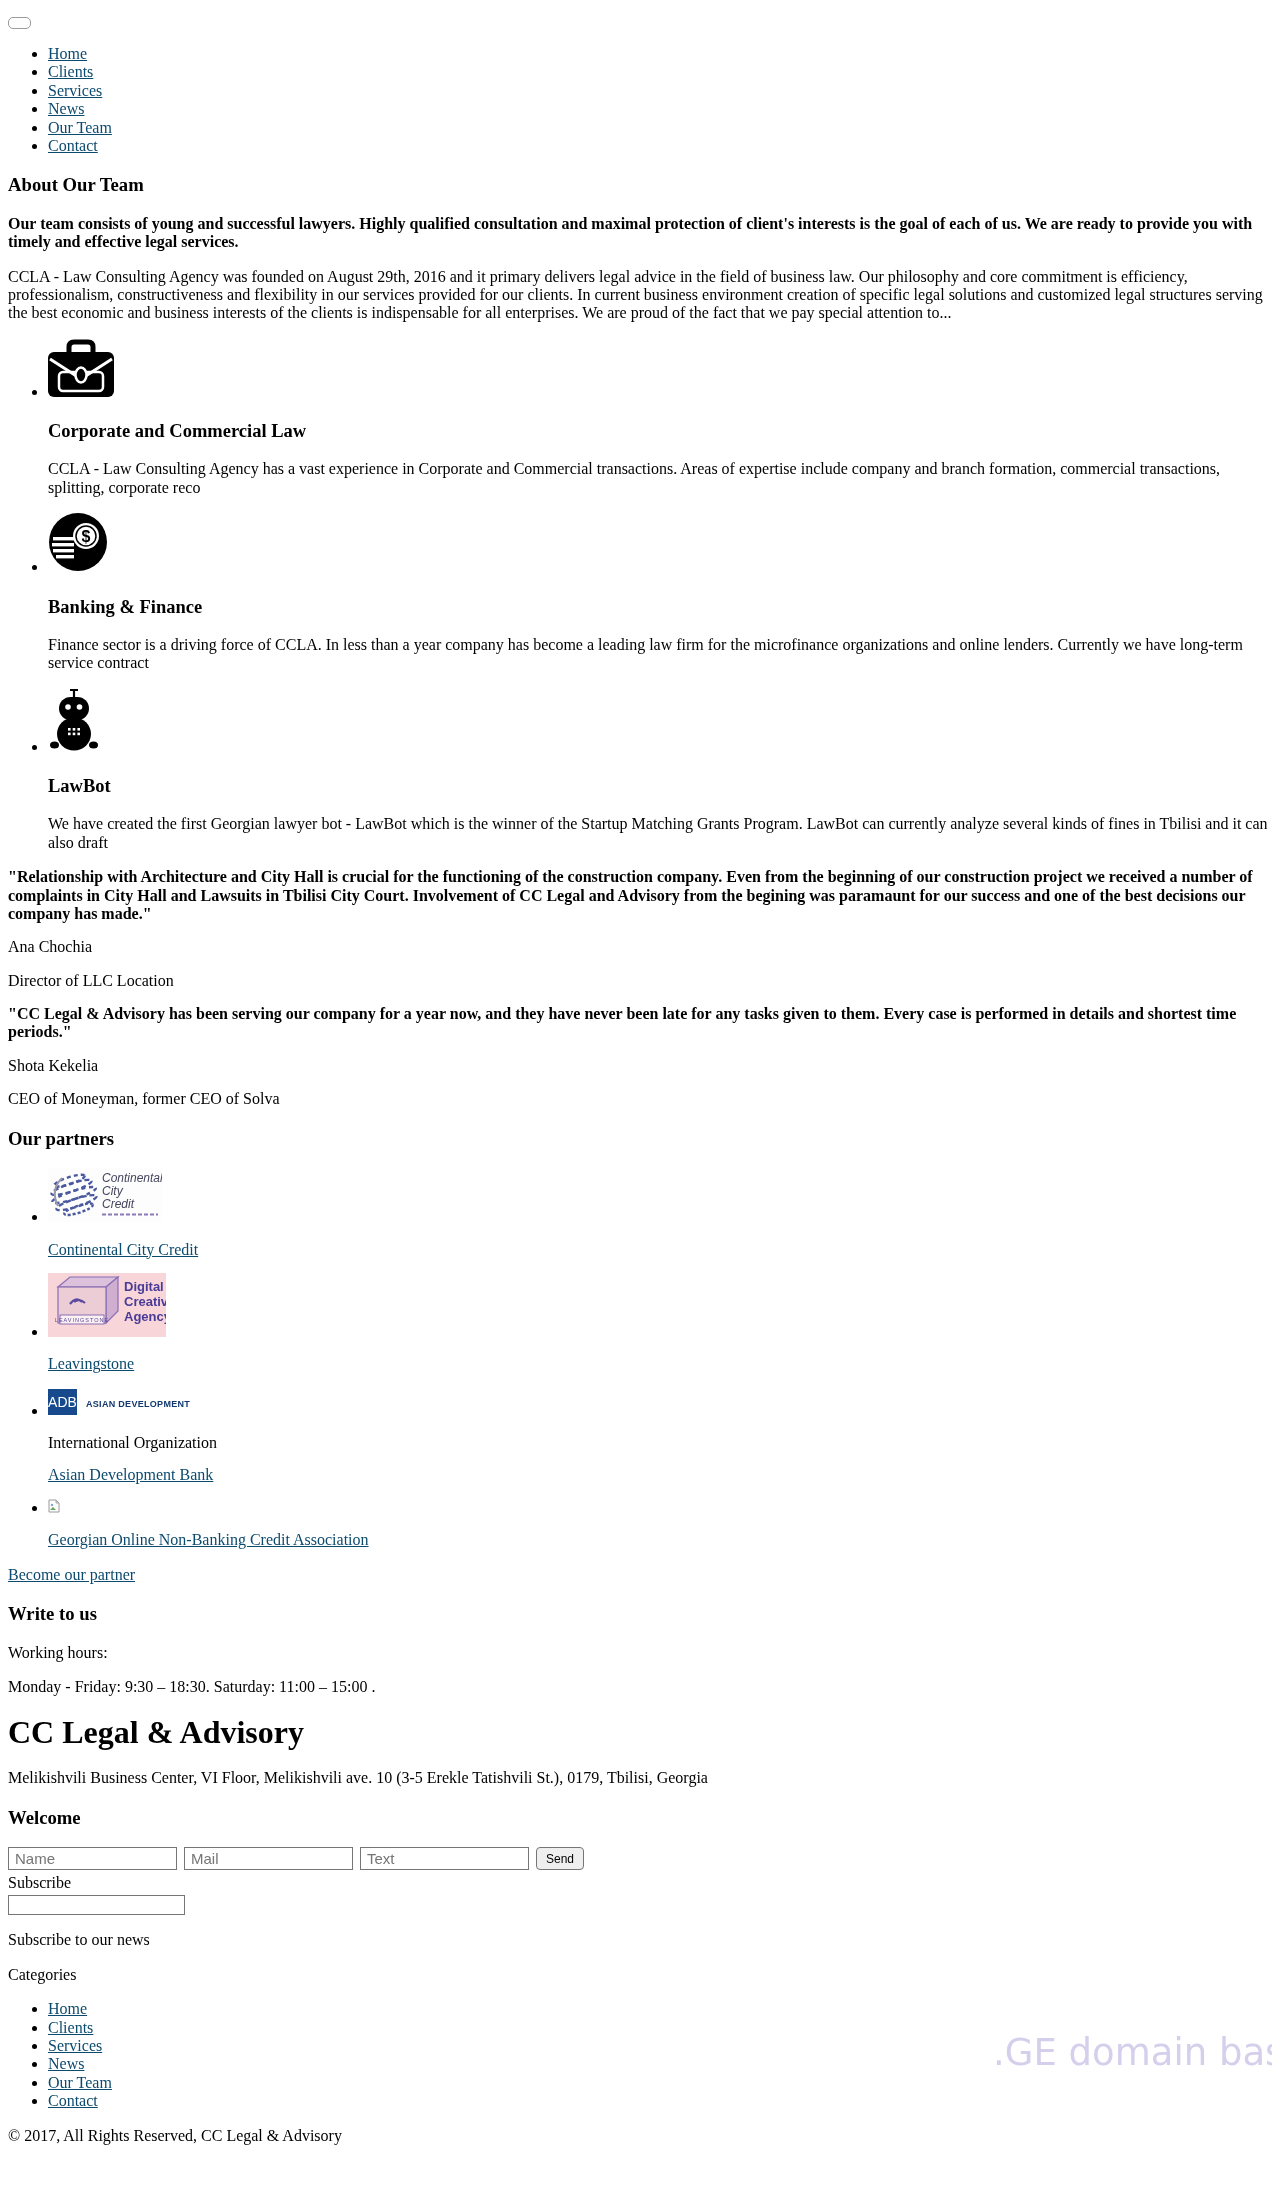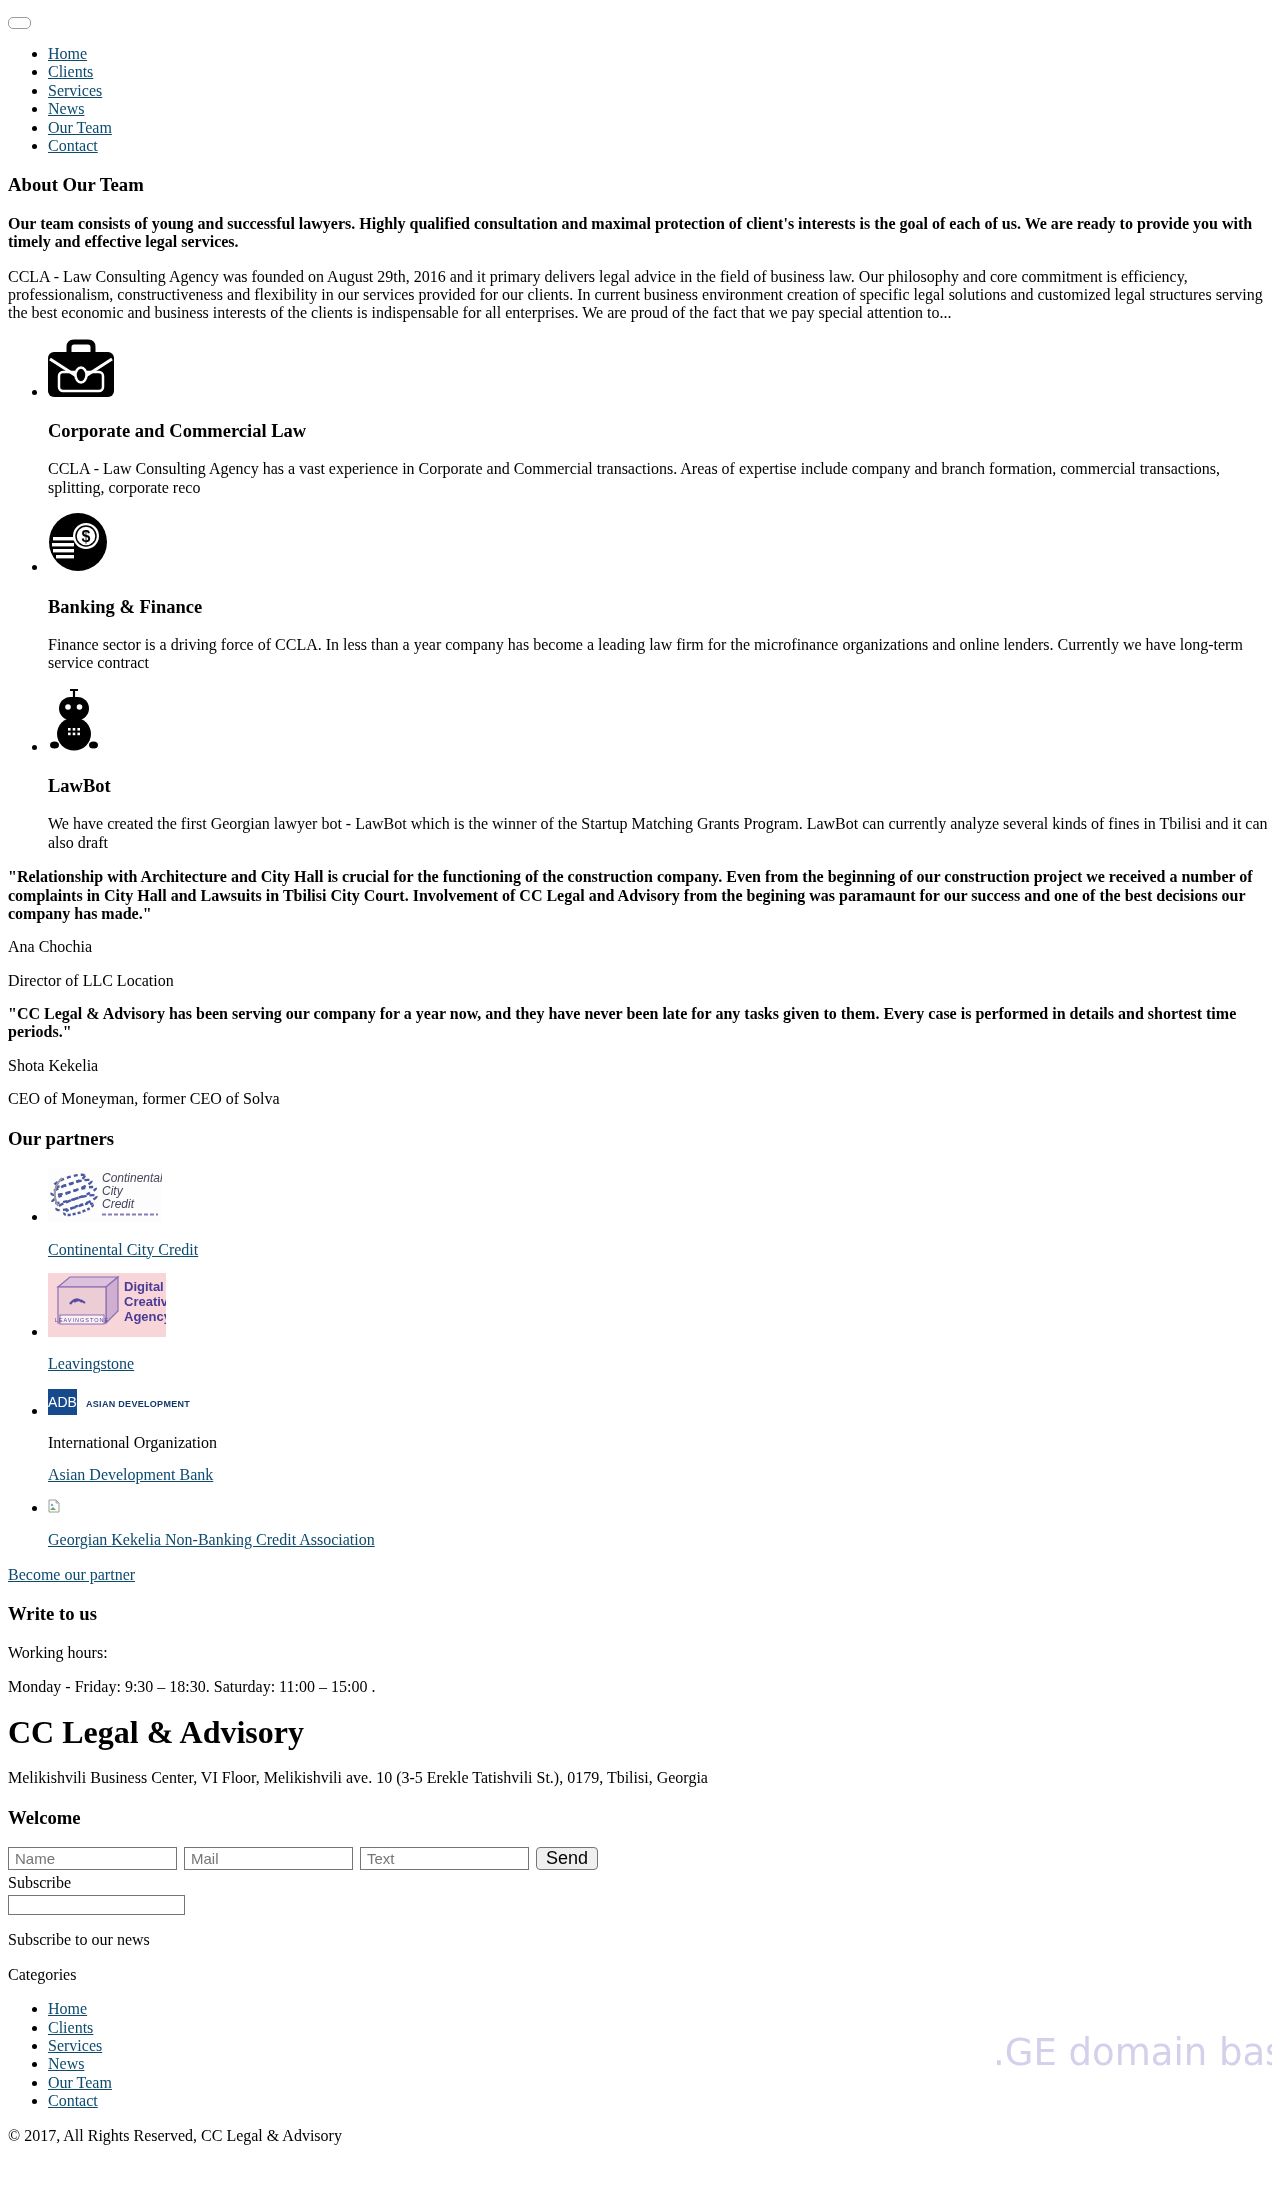--- a/index.html
+++ b/index.html
@@ -36,21 +36,21 @@
   .company-name { font-size:32px; font-weight:bold; margin:18px 0; }
   .form-row { margin:13px 0 0 0; }
   .form-row input {
     box-sizing:border-box; width:169px; height:23px; margin:0 3px 0 0;
     border:1px solid #767676; padding:1px 6px;
     font-family:"Liberation Sans", sans-serif; font-size:15px;
   }
   input::placeholder { color:#757575; opacity:1; }
   .send-btn {
     box-sizing:border-box; height:23px; padding:0 9px; vertical-align:top;
-    font-family:"Liberation Sans", sans-serif; font-size:18px;
+    font-family:"Liberation Sans", sans-serif; font-size:12px;
     background:#efefef; border:1px solid #767676; border-radius:4px; cursor:pointer;
   }
   .subscribe-label { display:block; margin-top:4px; }
   .subscribe-input {
     box-sizing:border-box; display:block; width:177px; height:20px; margin-top:3px;
     border:1px solid #767676; padding:1px 6px;
     font-family:"Liberation Sans", sans-serif; font-size:14px;
   }
   .footer-copy { margin:16px 0 0 0; }
   .watermark {
@@ -192,21 +192,21 @@
     <p><a class="link">Asian Development Bank</a></p>
   </li>
 
   <li class="partner">
     <svg width="12" height="14" viewBox="0 0 12 14">
       <path d="M1 1 h7 l3 3 v9 h-10 z" fill="#fff" stroke="#9a9a9a" stroke-width="1"></path>
       <path d="M8 1 l3 3 h-3 z" fill="#d8d8d8" stroke="#9a9a9a" stroke-width="0.8"></path>
       <circle cx="4" cy="6" r="1.2" fill="#7aa7d6"></circle>
       <path d="M2 11 L5 8 L8 11 Z" fill="#69a85c"></path>
     </svg>
-    <p><a class="link">Georgian Kekelia Non-Banking Credit Association</a></p>
+    <p><a class="link">Georgian Online Non-Banking Credit Association</a></p>
   </li>
 </ul>
 
 <p><a class="link">Become our partner</a></p>
 
 <h3 class="section-title">Write to us</h3>
 <p>Working hours:</p>
 <p>Monday - Friday: 9:30 – 18:30. Saturday: 11:00 – 15:00 .</p>
 
 <h1 class="company-name">CC Legal &amp; Advisory</h1>

